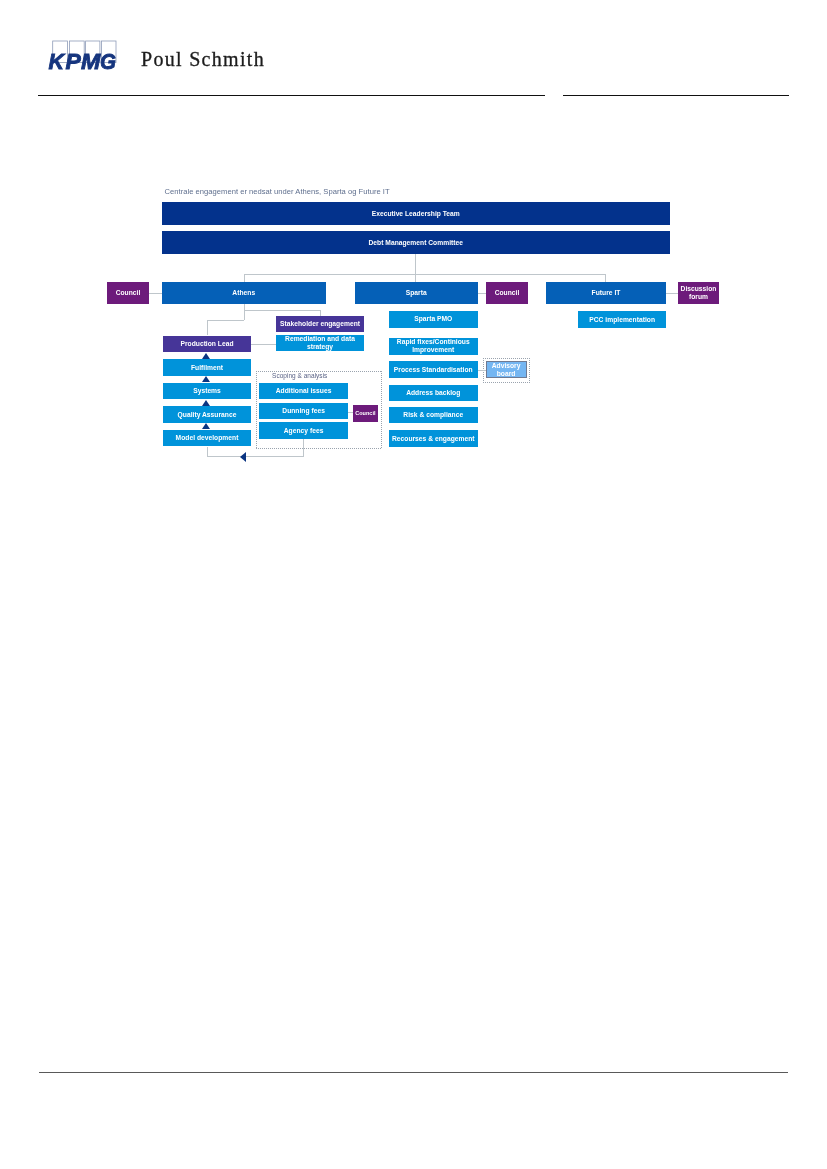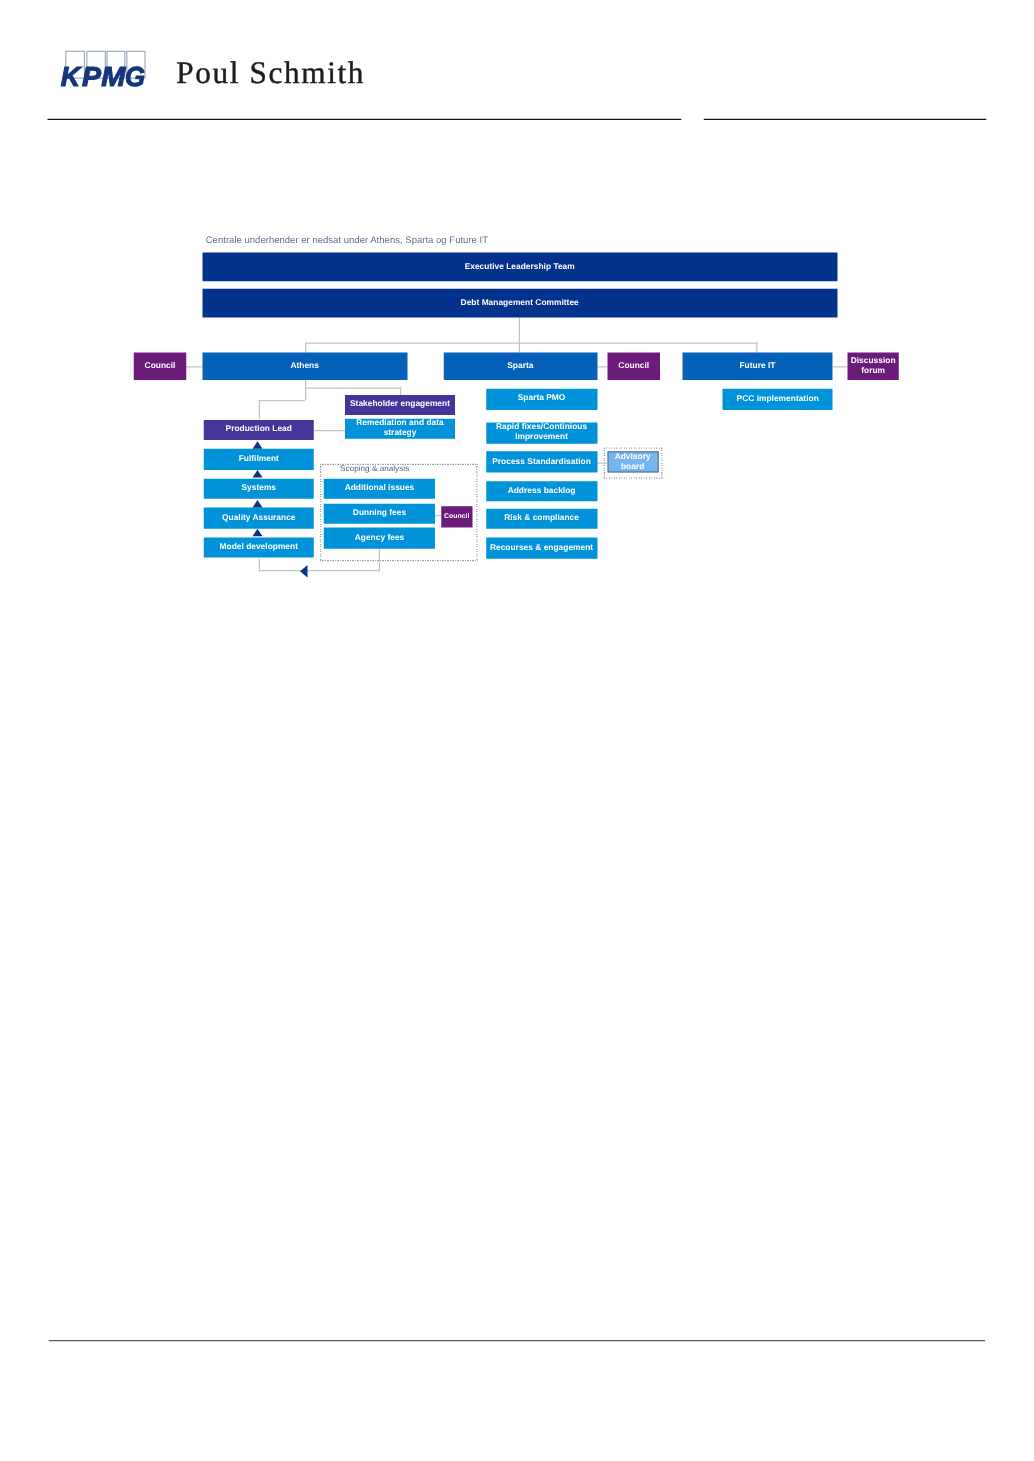--- a/index.html
+++ b/index.html
@@ -3,21 +3,21 @@
 <meta charset="utf-8">
 <title>Poul Schmith org diagram</title>
 <style>
   html,body{margin:0;padding:0;background:#ffffff;}
   body{width:827px;height:1169px;position:relative;overflow:hidden;
        font-family:"Liberation Sans", sans-serif;-webkit-font-smoothing:antialiased;}
   .page{position:absolute;left:0;top:0;width:827px;height:1169px;background:#fff;}
 
   .logo{position:absolute;left:43px;top:31px;width:80px;height:46px;}
   .brand{position:absolute;left:141px;top:48px;font-family:"Liberation Serif",serif;
-         font-size:25px;line-height:22px;color:#1d1d1d;letter-spacing:1.3px;white-space:nowrap;
+         font-size:20px;line-height:22px;color:#1d1d1d;letter-spacing:1.3px;white-space:nowrap;
          -webkit-text-stroke:0.32px #1d1d1d;}
   .rule-a{position:absolute;left:38px;top:95px;width:507px;height:1.2px;background:#111;}
   .rule-b{position:absolute;left:563px;top:95px;width:226px;height:1.2px;background:#111;}
   .rule-foot{position:absolute;left:39px;top:1072px;width:749px;height:1px;background:#595959;}
 
   #diagram{position:absolute;left:0;top:0;width:827px;height:520px;}
   .cap{position:absolute;color:#5f6f8e;font-size:7.4px;line-height:10px;white-space:nowrap;
        letter-spacing:0.02px;}
   .bx{position:absolute;box-sizing:border-box;display:flex;align-items:center;
       justify-content:center;text-align:center;color:#ffffff;font-weight:bold;
@@ -53,21 +53,21 @@
         <text x="152" y="150" textLength="77" lengthAdjust="spacingAndGlyphs">M</text>
         <text x="228" y="150" textLength="64" lengthAdjust="spacingAndGlyphs">G</text>
       </g>
     </svg>
   </div>
   <div class="brand">Poul Schmith</div>
   <div class="rule-a"></div>
   <div class="rule-b"></div>
   <div class="rule-foot"></div>
   <div id="diagram">
-      <div class="cap" style="left: 164.6px; top: 186.8px; font-size: 7.6px; color: rgb(95, 111, 142);">Centrale underhender er nedsat under Athens, Sparta og Future IT</div>
+      <div class="cap" style="left: 164.6px; top: 186.8px; font-size: 7.6px; color: rgb(95, 111, 142);">Centrale engagement er nedsat under Athens, Sparta og Future IT</div>
       <div class="dash" style="left: 255.6px; top: 370.7px; width: 126.4px; height: 78.4px;"></div>
       <div class="cap" style="left: 272.1px; top: 370.5px; font-size: 6.5px; color: rgb(90, 99, 134);">Scoping &amp; analysis</div>
       <div class="dash" style="left: 483.4px; top: 358.2px; width: 46.6px; height: 24.4px;"></div>
       <div class="ln" style="left: 415.4px; top: 254px; width: 1px; height: 28px; background: rgb(191, 198, 203);"></div>
       <div class="ln" style="left: 244.3px; top: 273.7px; width: 361.3px; height: 1px; background: rgb(191, 198, 203);"></div>
       <div class="ln" style="left: 243.8px; top: 274.2px; width: 1px; height: 7.8px; background: rgb(191, 198, 203);"></div>
       <div class="ln" style="left: 605.1px; top: 274.2px; width: 1px; height: 7.8px; background: rgb(191, 198, 203);"></div>
       <div class="ln" style="left: 148.6px; top: 292.7px; width: 13.4px; height: 1px; background: rgb(191, 198, 203);"></div>
       <div class="ln" style="left: 477.2px; top: 292.7px; width: 9.3px; height: 1px; background: rgb(191, 198, 203);"></div>
       <div class="ln" style="left: 665.8px; top: 292.7px; width: 12.7px; height: 1px; background: rgb(191, 198, 203);"></div>

